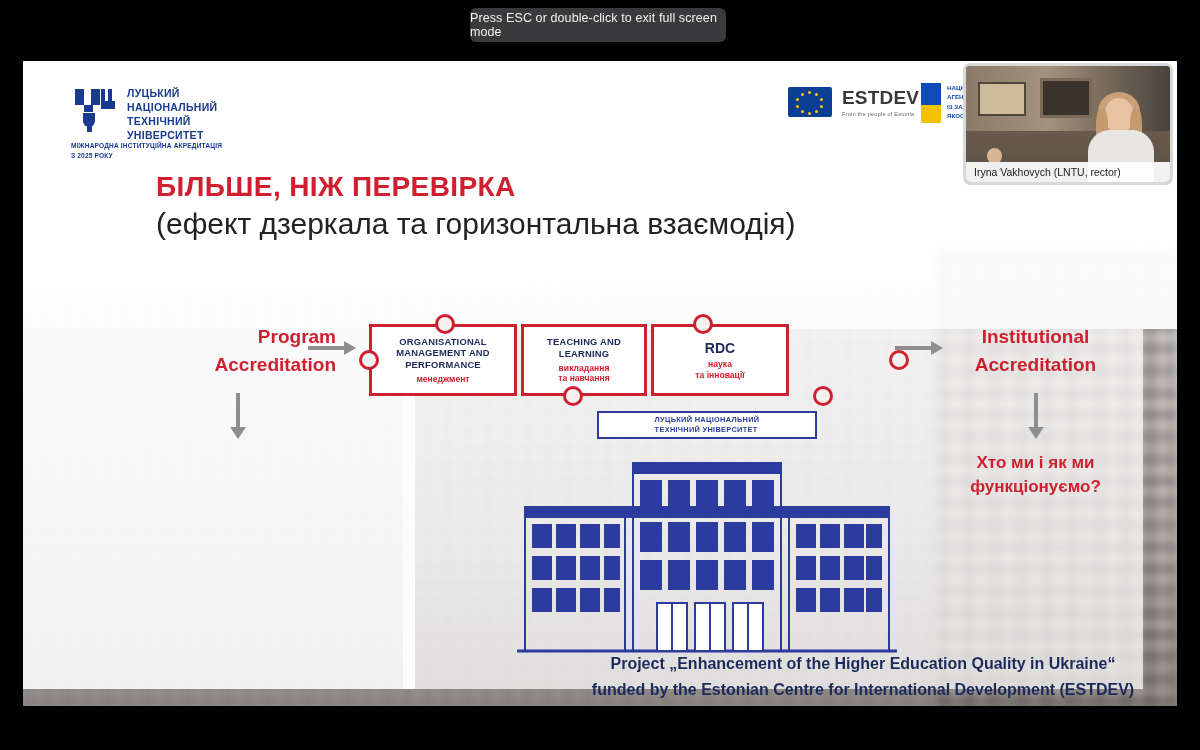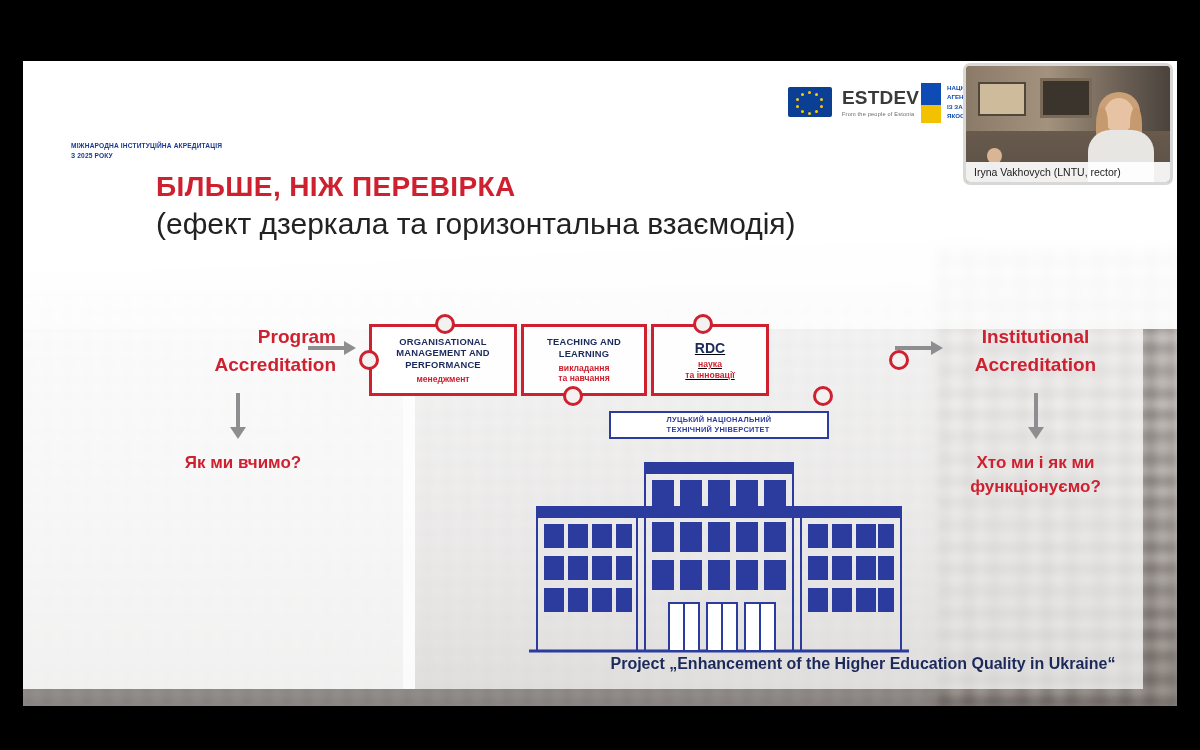--- a/index.html
+++ b/index.html
@@ -113,21 +113,21 @@
   }
   .pz .t1 { color: #1b2a5b; font-weight: 700; font-size: 9.4px; line-height: 1.25; letter-spacing:.2px;}
   .pz .t2 { color: #cf2030; font-weight: 700; font-size: 8.6px; line-height: 1.22; margin-top: 3px;}
   .pz .big { color: #1b2a5b; font-weight: 700; font-size: 14px; }
   .knob {
     position: absolute; width: 20px; height: 20px; border-radius: 50%;
     border: 3px solid #cf2030; background: #f4f2f0;
   }
 
   
-  .building { position: absolute; left: 496px; top: 350px; width: 400px; height: 250px; }
+  .building { position: absolute; left: 484px; top: 350px; width: 400px; height: 250px; }
   .b-roofband { position: absolute; left: 90px; top: 0; width: 220px; height: 28px; border: 2.5px solid #2b3b9e; background: #fff; display:flex; flex-direction:column; align-items:center; justify-content:center;}
   .b-roofband span{ color:#2b3b9e; font-weight:700; font-size:7.4px; letter-spacing:.3px; line-height:1.3;}
 
   
   .footer-note {
     position: absolute; left: 560px; top: 590px; width: 560px; text-align: center;
     color: #1b2a5b; font-size: 16px; line-height: 1.6; font-weight: 600;
   }
 
   
@@ -162,28 +162,45 @@
       repeating-linear-gradient(0deg, rgba(60,52,48,.35) 0 10px, rgba(190,180,170,.25) 10px 22px),
       repeating-linear-gradient(90deg, rgba(70,60,55,.30) 0 12px, rgba(200,190,180,.20) 12px 26px);
     filter: blur(4px); opacity:.85;
   }
 </style>
 </head>
 <body>
 
 <div id="screen">
 
+  <div class="esc-toast">Press ESC or double-click to exit full screen mode</div>
 
   <div class="slide">
     <div class="slide-bg"></div>
     <div class="audience"></div>
     <div class="slide-white-panel"></div>
     <div class="slide-left-panel"></div>
     <div class="slide-mid-panel"></div>
 
+    <div class="lntu-logo">
+      <div class="lntu-mark">
+        <svg width="44" height="46" viewBox="0 0 44 46">
+          <path d="M4 2 h9 v16 h7 V2 h9 v16 h-7 v7 h-9 v-7 H4 Z" fill="#1a3a8f"></path>
+          <path d="M30 2 h4 v12 h3 V2 h4 v12 h3 V2 h0 v20 h-14 Z" fill="#1a3a8f"></path>
+          <path d="M12 26 h12 v8 a6 6 0 0 1 -6 6 a6 6 0 0 1 -6 -6 Z" fill="#1a3a8f"></path>
+          <rect x="16" y="38" width="5" height="7" fill="#1a3a8f"></rect>
+        </svg>
+      </div>
+      <div class="lntu-name">
+        <div>ЛУЦЬКИЙ</div>
+        <div>НАЦІОНАЛЬНИЙ</div>
+        <div>ТЕХНІЧНИЙ</div>
+        <div>УНІВЕРСИТЕТ</div>
+      </div>
+    </div>
     <div class="lntu-sub" style="white-space:pre-line">МІЖНАРОДНА ІНСТИТУЦІЙНА АКРЕДИТАЦІЯ
 З 2025 РОКУ</div>
 
     <div class="estdev">
       <div class="eu-flag">
         <span class="eu-star" style="left:20px;top:4px"></span>
         <span class="eu-star" style="left:27px;top:6px"></span>
         <span class="eu-star" style="left:32px;top:11px"></span>
         <span class="eu-star" style="left:32px;top:18px"></span>
         <span class="eu-star" style="left:27px;top:23px"></span>
@@ -217,21 +234,20 @@
           <path d="M2 9 h36" stroke="#8e8e90" stroke-width="4" fill="none"></path>
           <path d="M38 2 l12 7 l-12 7 Z" fill="#8e8e90"></path>
         </svg>
     </div>
     <div class="arrow-down-left">
       <svg width="20" height="50" viewBox="0 0 20 50">
           <path d="M10 2 v34" stroke="#8e8e90" stroke-width="4" fill="none"></path>
           <path d="M2 36 l8 12 l8 -12 Z" fill="#8e8e90"></path>
         </svg>
     </div>
-    <div class="left-question">Як ми вчимо?</div>
 
     <div class="right-label" style="white-space:pre-line">Institutional
 Accreditation</div>
     <div class="arrow-right-2">
       <svg width="52" height="18" viewBox="0 0 52 18">
           <path d="M2 9 h36" stroke="#8e8e90" stroke-width="4" fill="none"></path>
           <path d="M38 2 l12 7 l-12 7 Z" fill="#8e8e90"></path>
         </svg>
     </div>
     <div class="arrow-down-right">
@@ -249,21 +265,21 @@
 LEARNING</div>
         <div class="t2" style="white-space:pre-line">викладання
 та навчання</div>
       </div>
       <div class="pz" style="left:24px;width:148px;">
         <div class="t1" style="white-space:pre-line">ORGANISATIONAL
 MANAGEMENT AND
 PERFORMANCE</div>
         <div class="t2" style="white-space:pre-line">менеджмент</div>
       </div>
-      <div class="pz" style="left:306px;width:118px;text-decoration:underline;">
+      <div class="pz" style="left:306px;width:138px;">
         <div class="big" style="white-space:pre-line">RDC</div>
         <div class="t2" style="white-space:pre-line">наука
 та інновації</div>
       </div>
       <span class="knob" style="left:14px;top:44px;"></span>
       <span class="knob" style="left:90px;top:8px;"></span>
       <span class="knob" style="left:218px;top:80px;"></span>
       <span class="knob" style="left:348px;top:8px;"></span>
       <span class="knob" style="left:468px;top:80px;"></span>
       <span class="knob" style="left:544px;top:44px;"></span>
@@ -328,20 +344,21 @@
           <rect x="226" y="192" width="30" height="48" fill="#ffffff"></rect>
           <line x1="165" y1="192" x2="165" y2="240"></line>
           <line x1="203" y1="192" x2="203" y2="240"></line>
           <line x1="241" y1="192" x2="241" y2="240"></line>
         </g>
       </svg>
     </div>
 
     <div class="footer-note">
       <div>Project „Enhancement of the Higher Education Quality in Ukraine“</div>
+      <div>funded by the Estonian Centre for International Development (ESTDEV)</div>
     </div>
   </div>
 
   <div class="video-tile">
     <div class="vt-bg">
       <div class="vt-wall"></div>
       <div class="vt-window"></div>
       <div class="vt-frame"></div>
     </div>
     <div class="vt-small">

